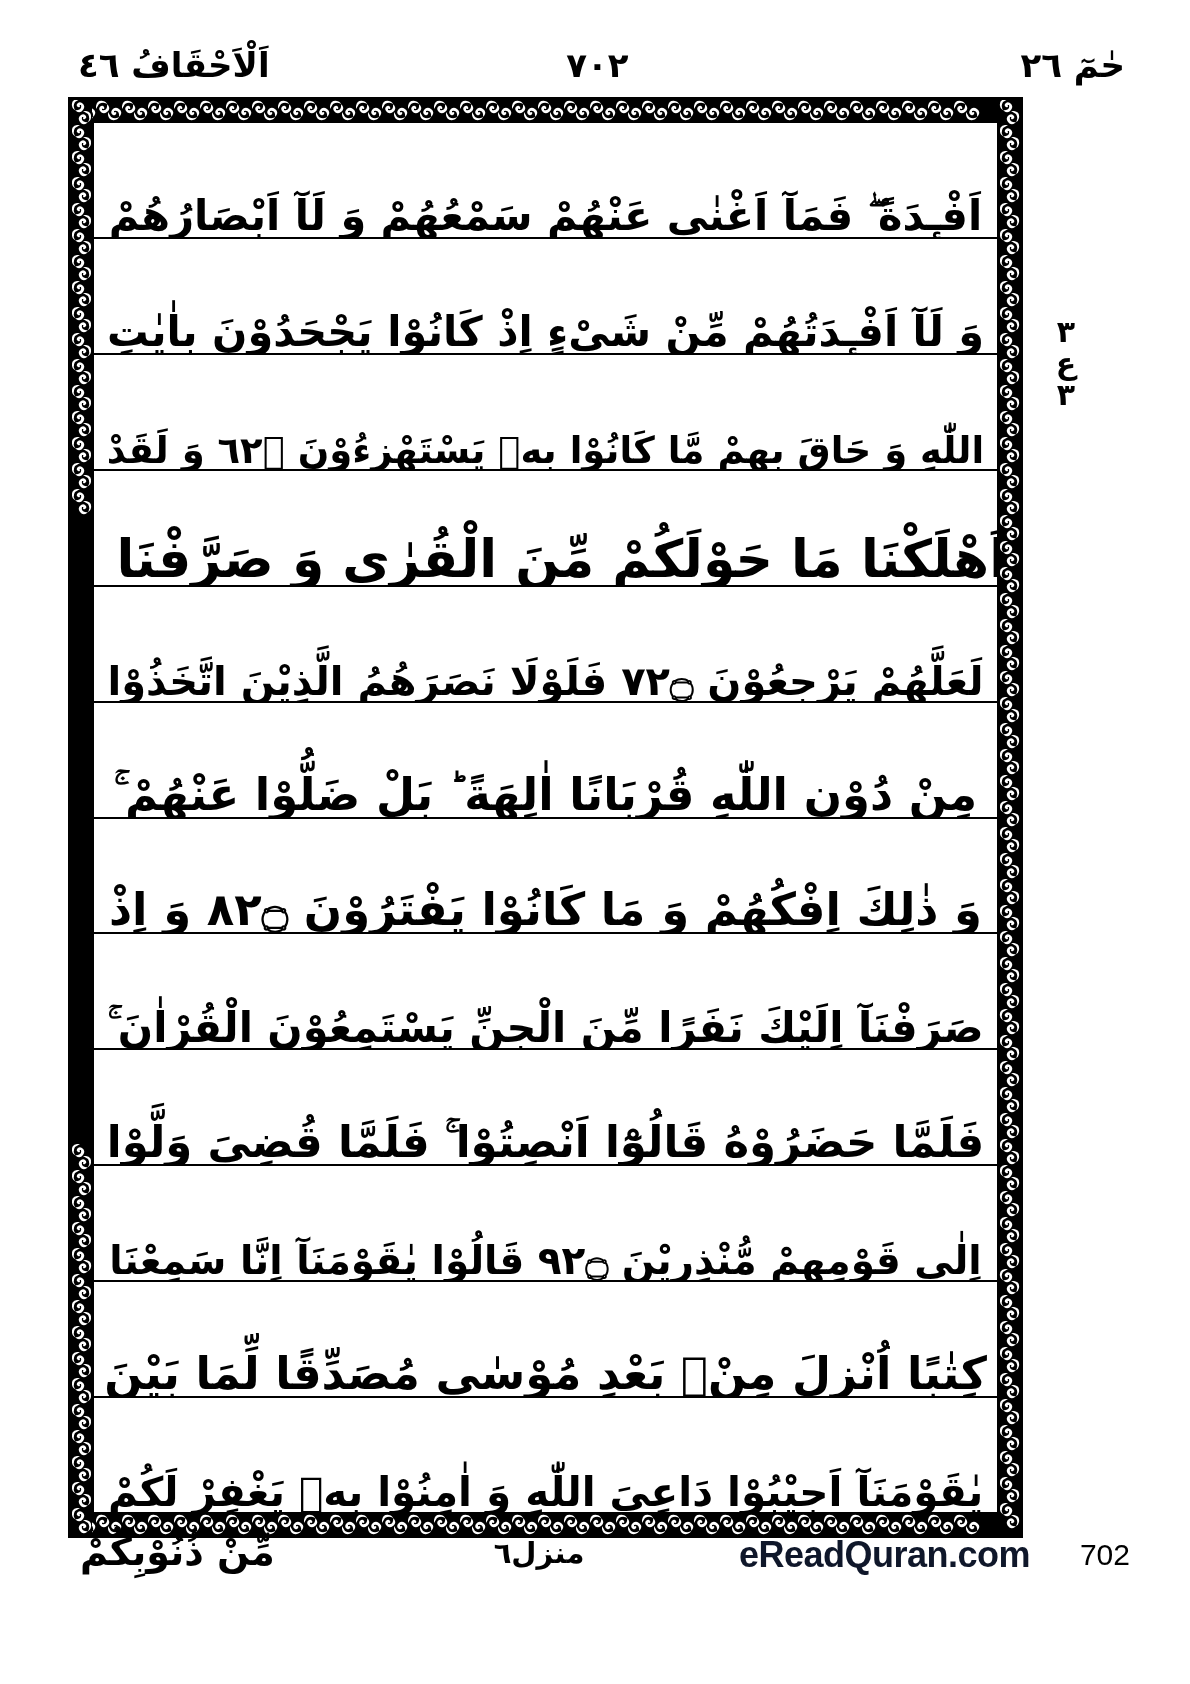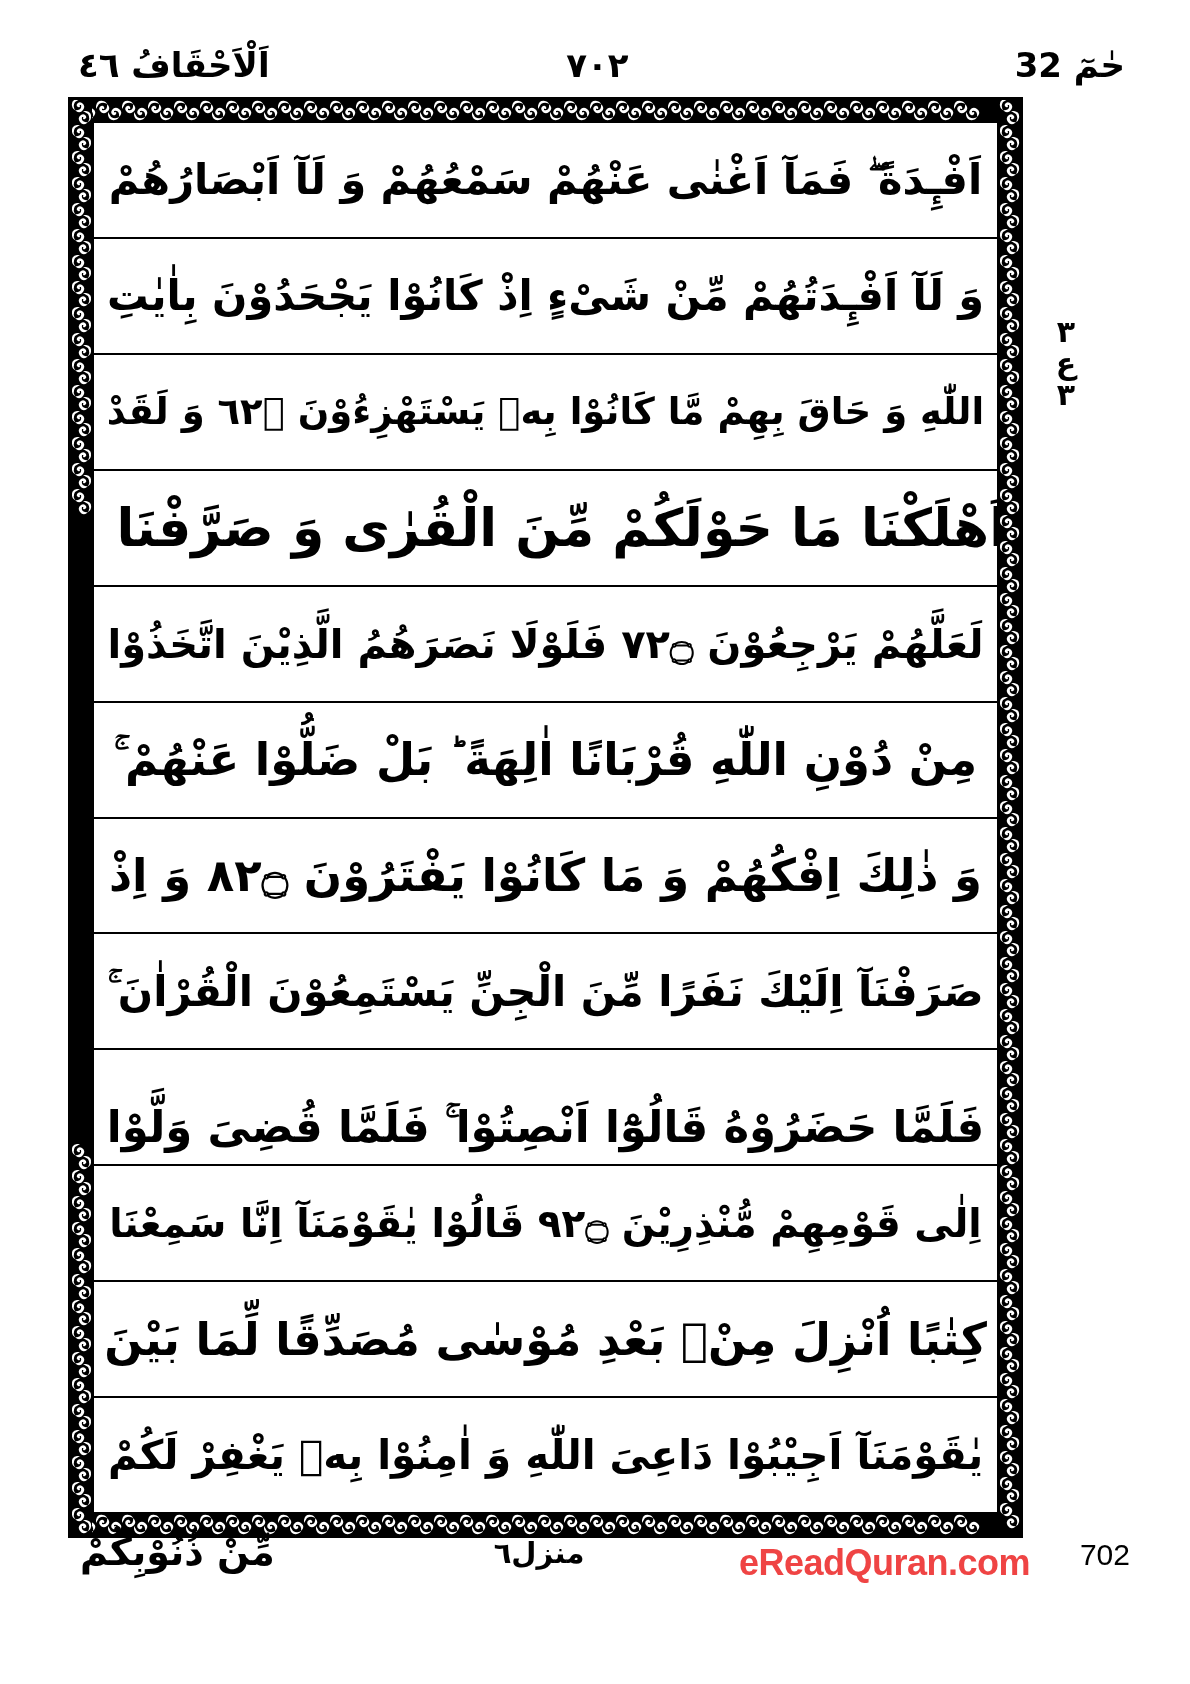--- a/index.html
+++ b/index.html
@@ -99,21 +99,21 @@
     right: 26px;
     bottom: 26px;
     display: flex;
     flex-direction: column;
     background: #fff;
   }
   .qline {
     flex: 1 1 0;
     position: relative;
     display: flex;
-    align-items: center;
+    align-items: flex-end;
     justify-content: center;
     border-bottom: 2px solid #000;
     overflow: hidden;
     padding: 0 4px;
     box-sizing: border-box;
   }
   .qline:last-child { border-bottom: none; }
 
   .qtext {
     direction: rtl;
@@ -177,44 +177,43 @@
     direction: rtl;
     color: #000;
   }
   .footer-brand {
     position: absolute;
     right: 110px;
     top: 4px;
     font-family: "Liberation Sans", sans-serif;
     font-size: 36px;
     font-weight: 700;
-    color: #ef4444;
+    color: #0f172a;
     letter-spacing: -0.5px;
     white-space: nowrap;
-    margin-top: 8px;
   }
   .footer-pagenum {
     position: absolute;
     right: 10px;
     top: 8px;
     font-family: "Liberation Sans", sans-serif;
     font-size: 30px;
     font-weight: 400;
     color: #000;
   }
 </style>
 </head>
 <body>
 
 <div class="page">
 
   <div class="header">
     <div class="header-left">اَلْاَحْقَافُ ٤٦</div>
     <div class="header-center">٧٠٢</div>
-    <div class="header-right">حٰمٓ 32</div>
+    <div class="header-right">حٰمٓ ٢٦</div>
   </div>
 
   <div class="frame">
     <div class="frame-outer"></div>
     <div class="frame-band"></div>
 
     <div class="orn orn-top">
       <svg width="911" height="21" viewBox="0 0 911 21" preserveAspectRatio="none">
         <rect width="911" height="21" fill="#000"></rect>
         <g fill="#fff">

